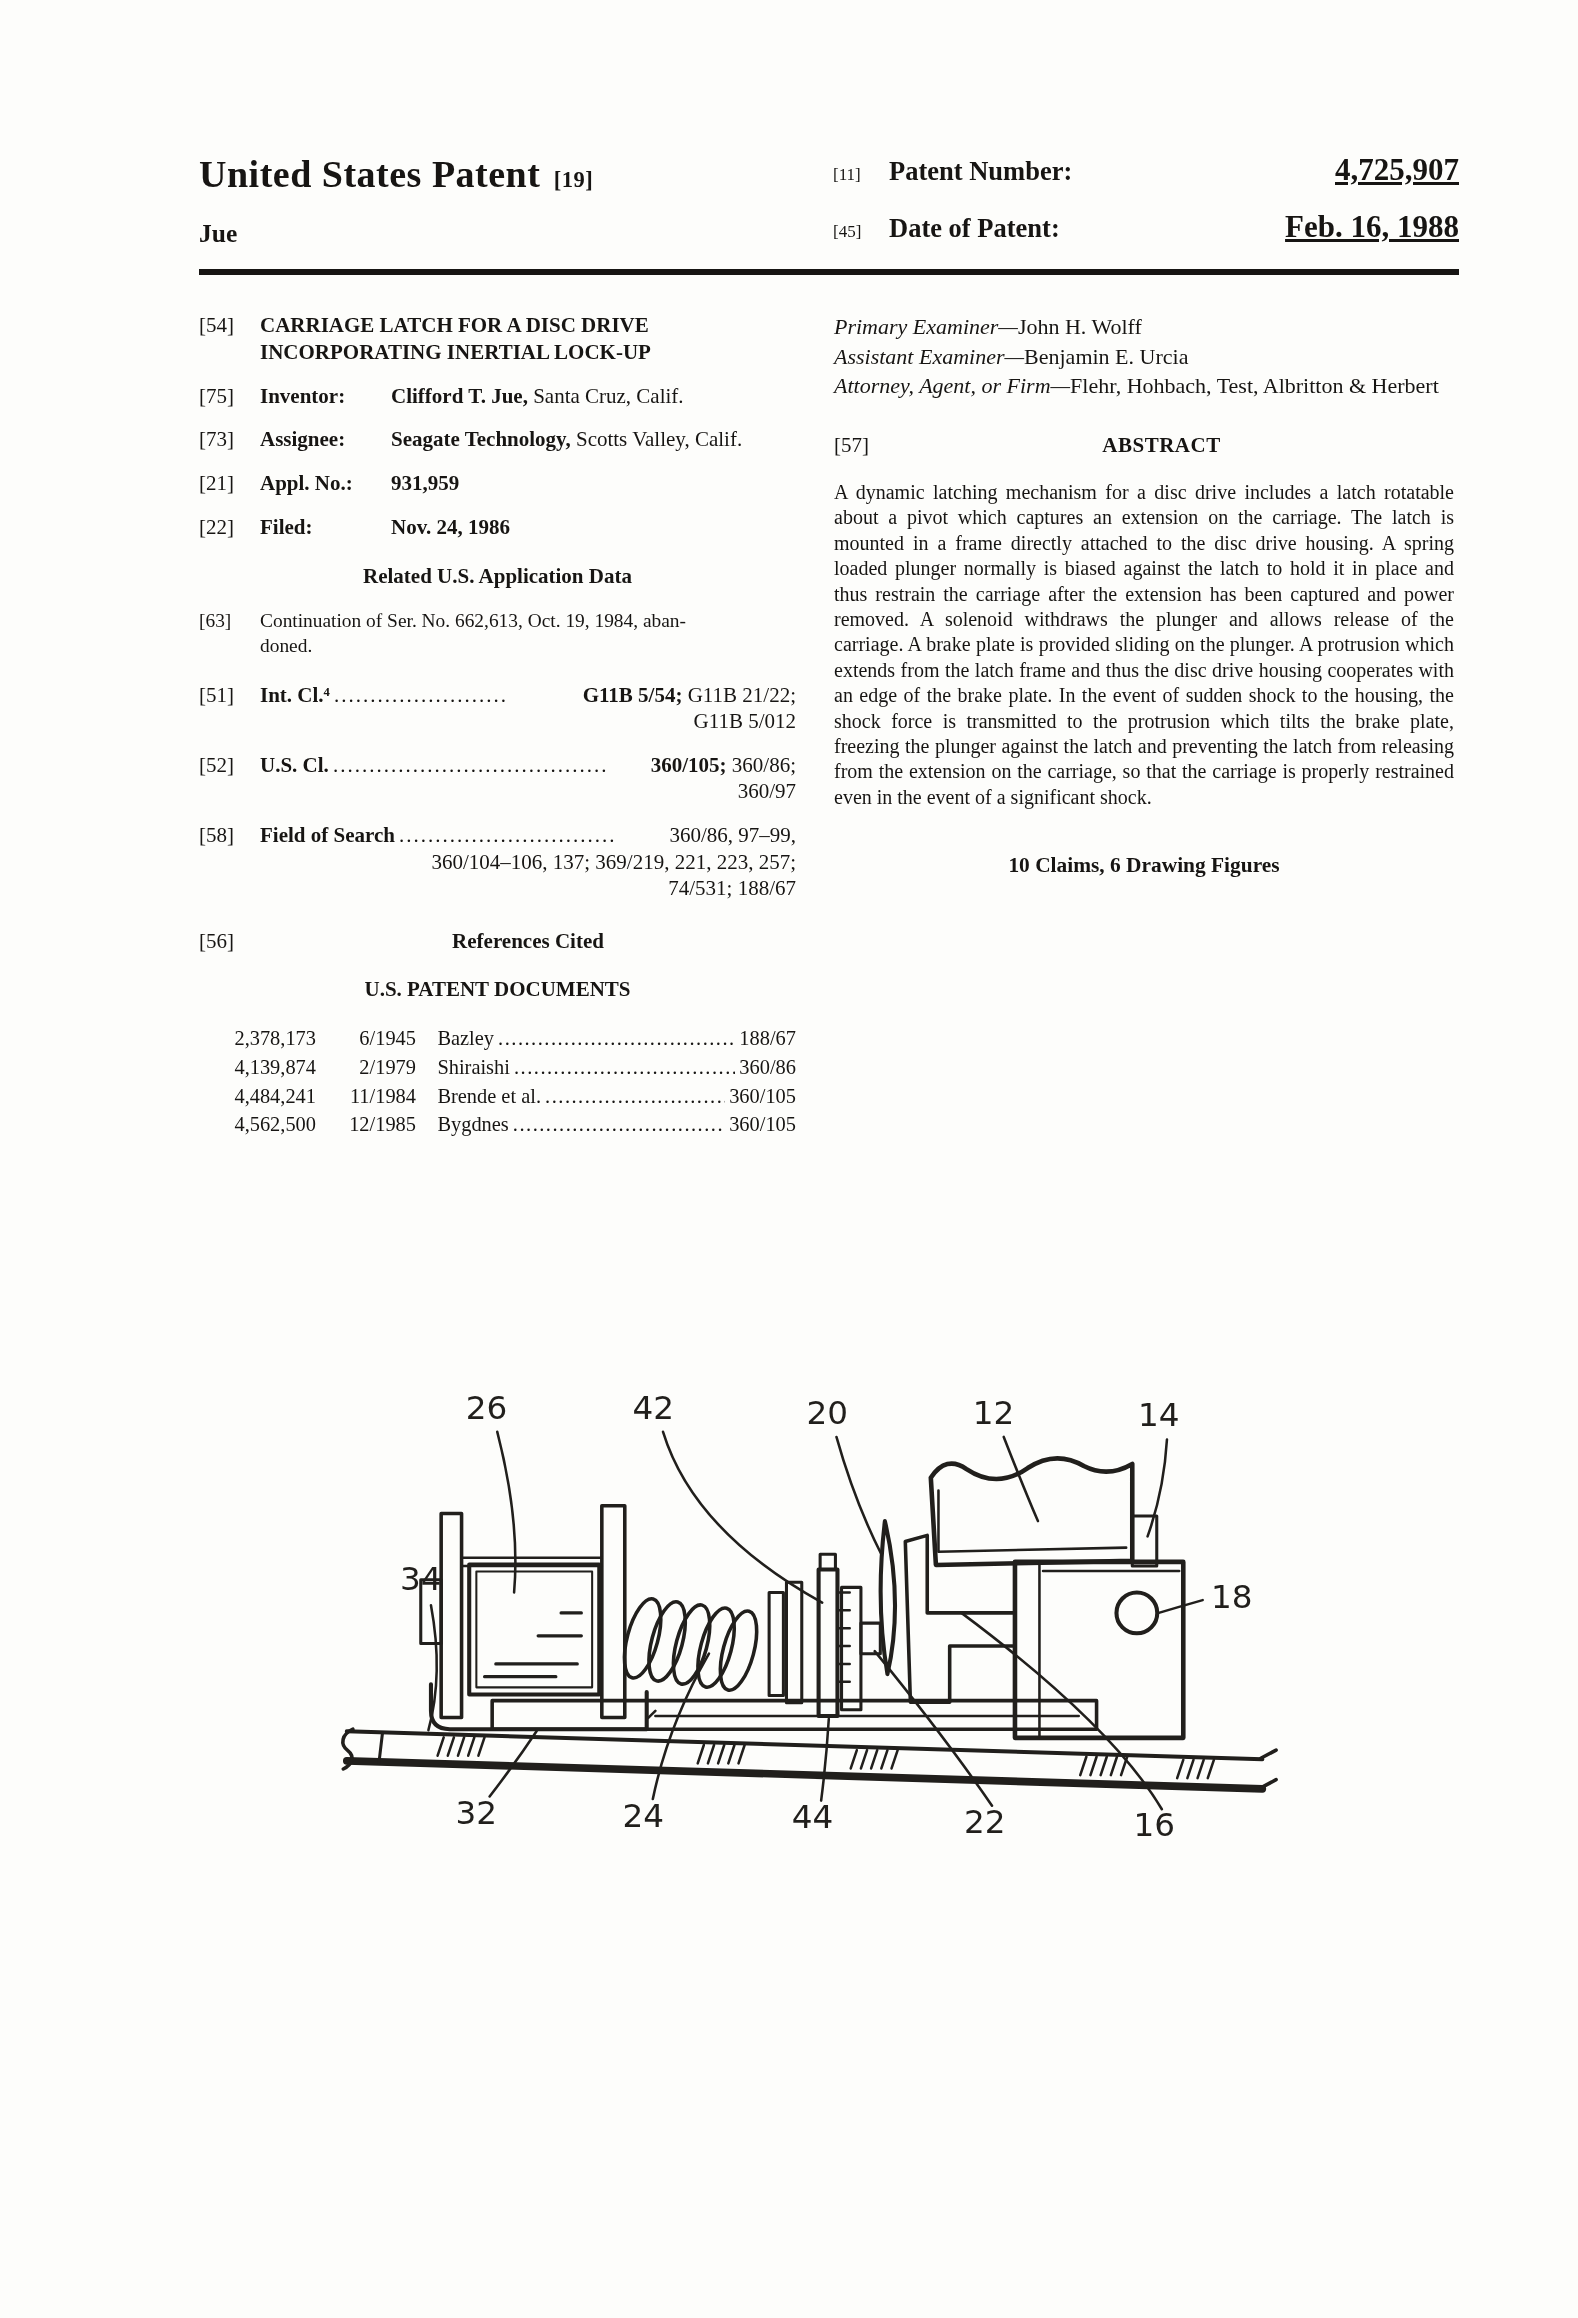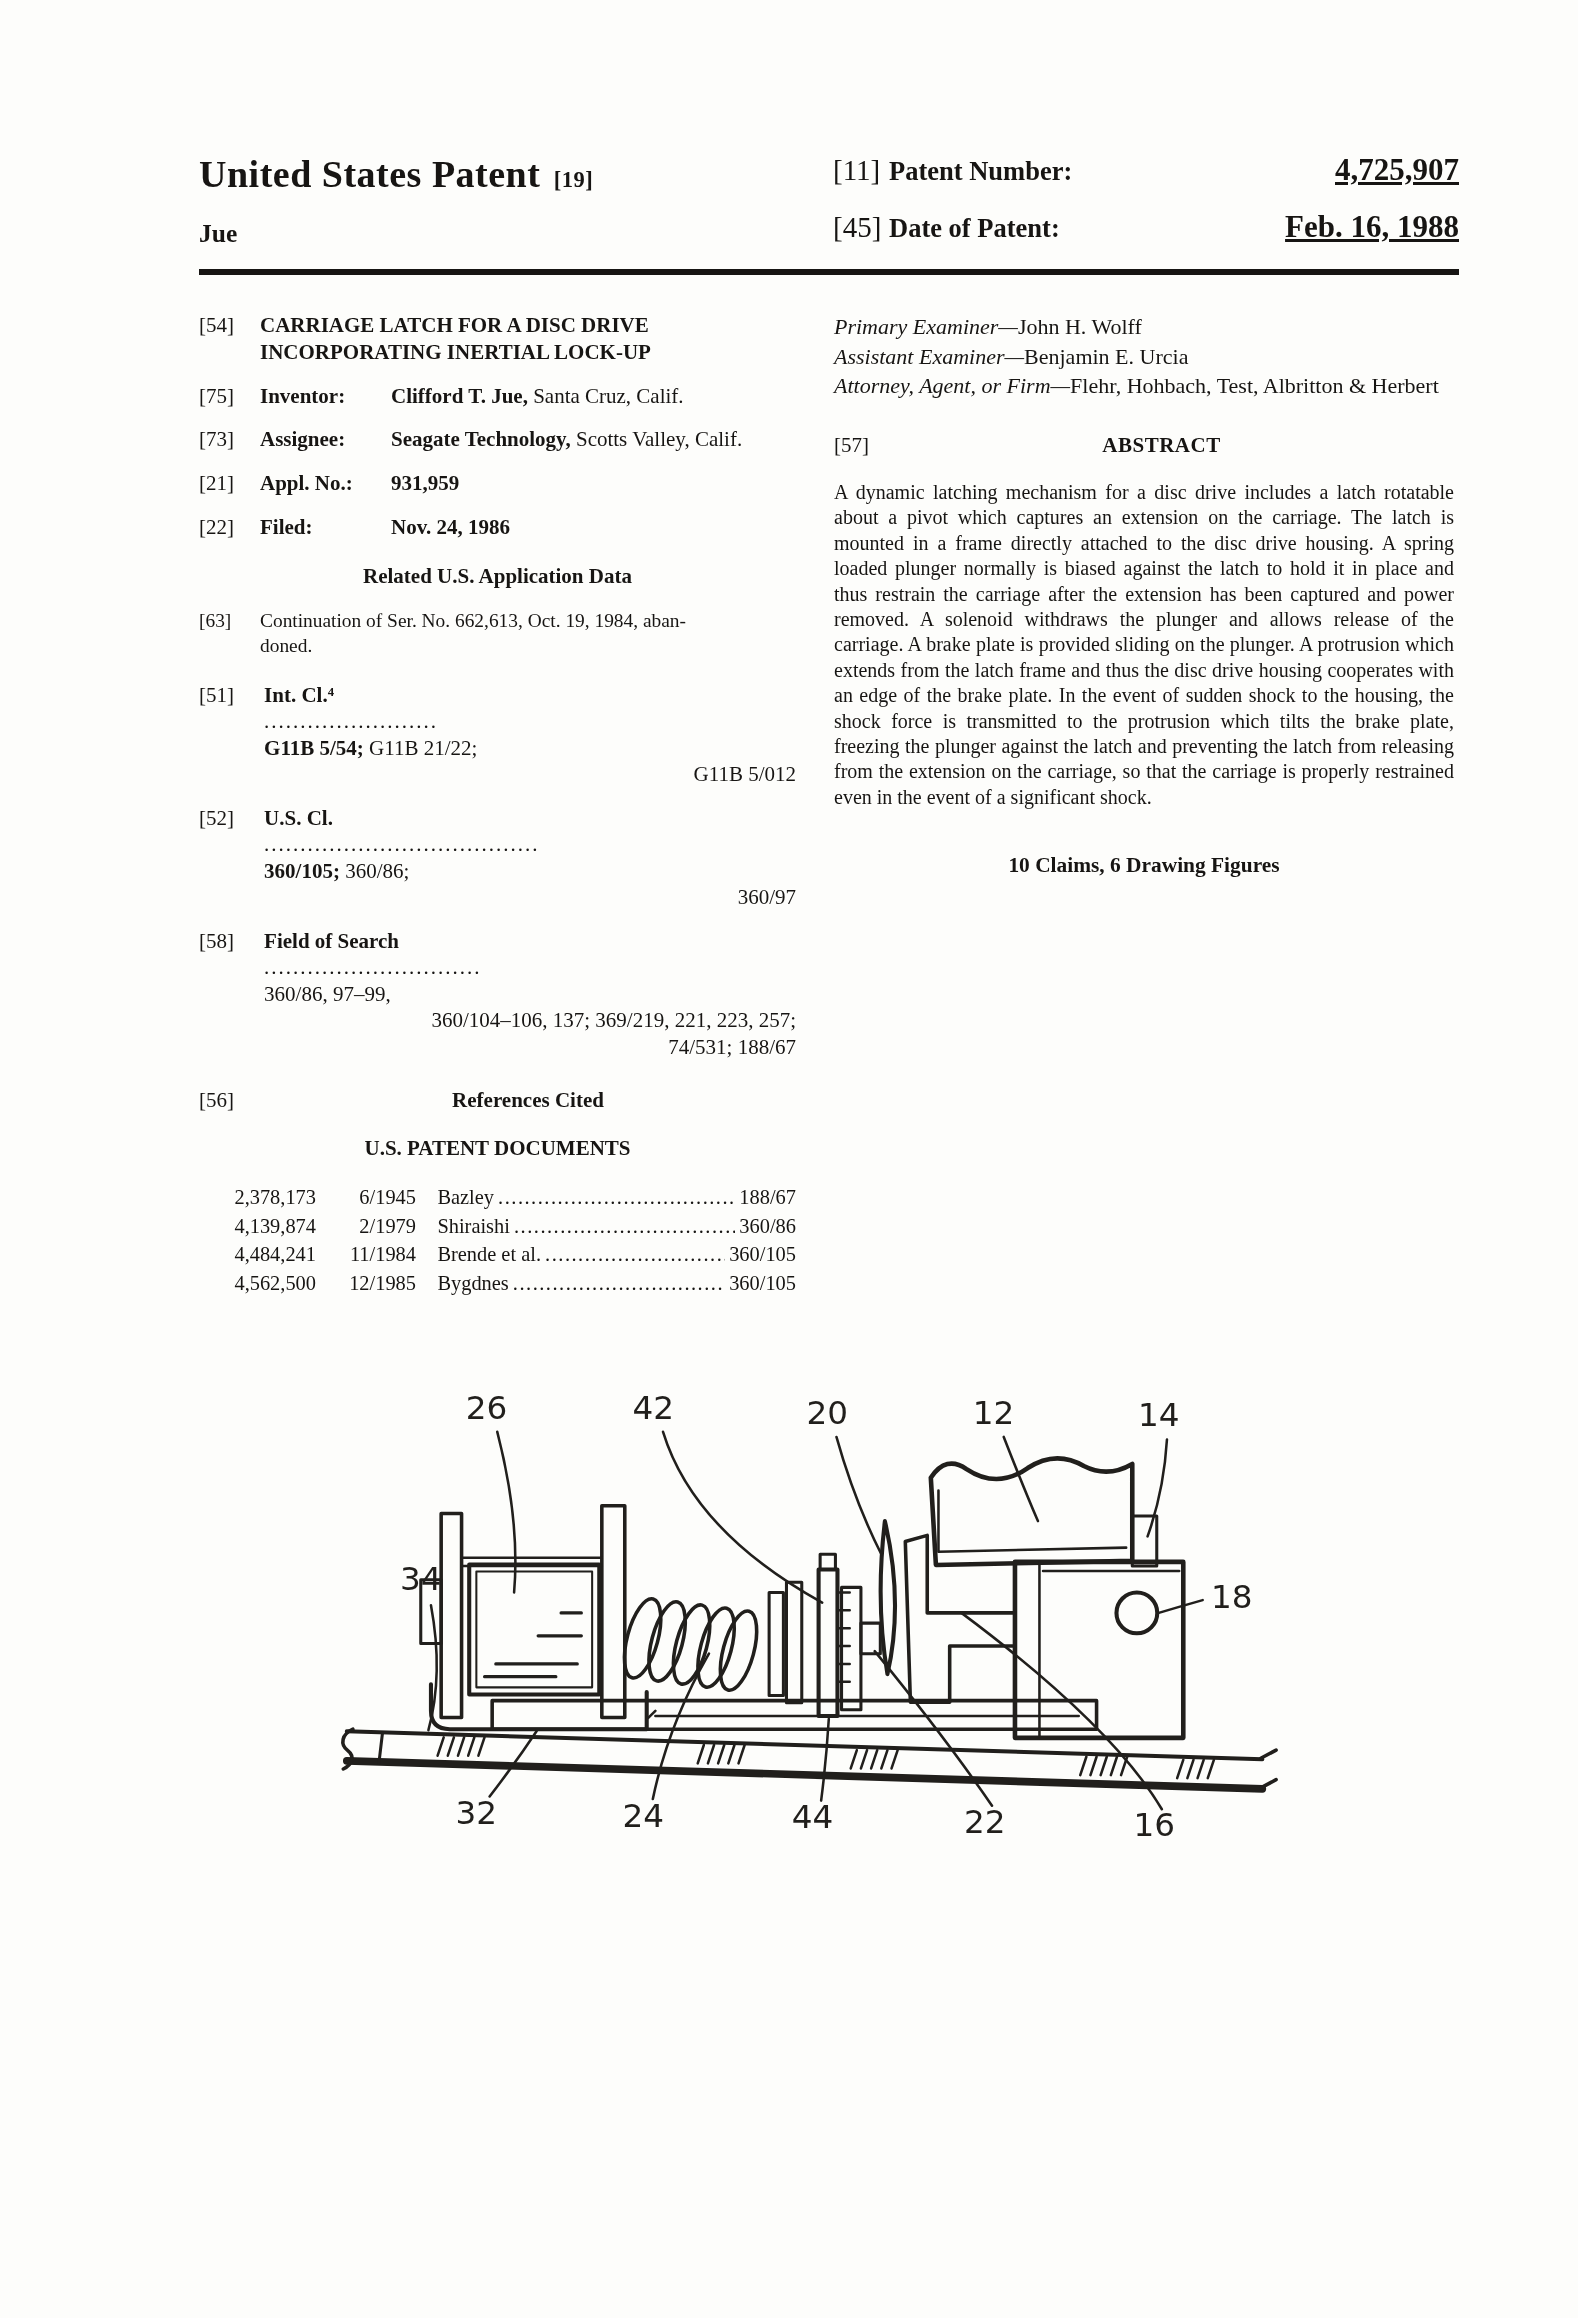--- a/index.html
+++ b/index.html
@@ -17,42 +17,42 @@
 
   
   .hdr { display:flex; justify-content:space-between; align-items:flex-start; }
   .hdr-left { width:612px; }
   .hdr-title { font-size:38px; font-weight:bold; letter-spacing:0.5px; white-space:nowrap; }
   .hdr-title .tagsm { font-size:22.5px; font-weight:bold; margin-left:13.3px; }
   .hdr-jue { font-size:25.5px; font-weight:bold; margin-top:22.5px; }
   .hdr-right { width:626px; }
   .hdr-row { display:flex; align-items:baseline; }
   .hdr-row + .hdr-row { margin-top:21.4px; }
-  .hdr-tag { font-size:29px; width:56px; flex:none; }
+  .hdr-tag { font-size:17px; width:56px; flex:none; }
   .hdr-lbl { font-size:26.5px; font-weight:bold; }
   .hdr-val { font-size:31px; font-weight:bold; margin-left:auto;text-decoration:underline; }
 
   .rule { height:6.6px; background:#171513; margin-top:20.4px; }
 
   
   .cols { display:flex; gap:38px; margin-top:37px; }
   .colL { width:597px; flex:none; }
   .colR { width:620px; flex:none; }
 
   .row { display:flex; font-size:21px; line-height:1.26; }
   .row + .row { margin-top:17.3px; }
   .tag { width:61px; flex:none; }
   .lbl { width:131px; flex:none; font-weight:bold; }
   .val { flex:1; }
   .titleval { flex:1; font-weight:bold; }
 
   .centerhead { text-align:center; font-weight:bold; font-size:21px; margin-top:23.5px; }
   .smalltext { font-size:19.4px; }
 
-  .leaderline { display:flex; align-items:baseline; white-space:nowrap;flex-direction:column; }
+  .leaderline { display:flex; align-items:baseline; white-space:nowrap; }
   .leaderline .dots { overflow:hidden; flex:1; letter-spacing:2px; margin:0 4.1px; }
   .contline { text-align:right; }
 
   .refrow { display:flex; align-items:baseline; font-size:20.4px; line-height:1.4; }
   .refnum { width:117px; text-align:right; flex:none; }
   .refdate { width:100px; text-align:right; flex:none; }
   .refname { margin-left:21.4px; flex:none; }
   .refdots { flex:1; overflow:hidden; white-space:nowrap; letter-spacing:1.5px; margin:0 4.1px; }
   .refcls { flex:none; }
 

